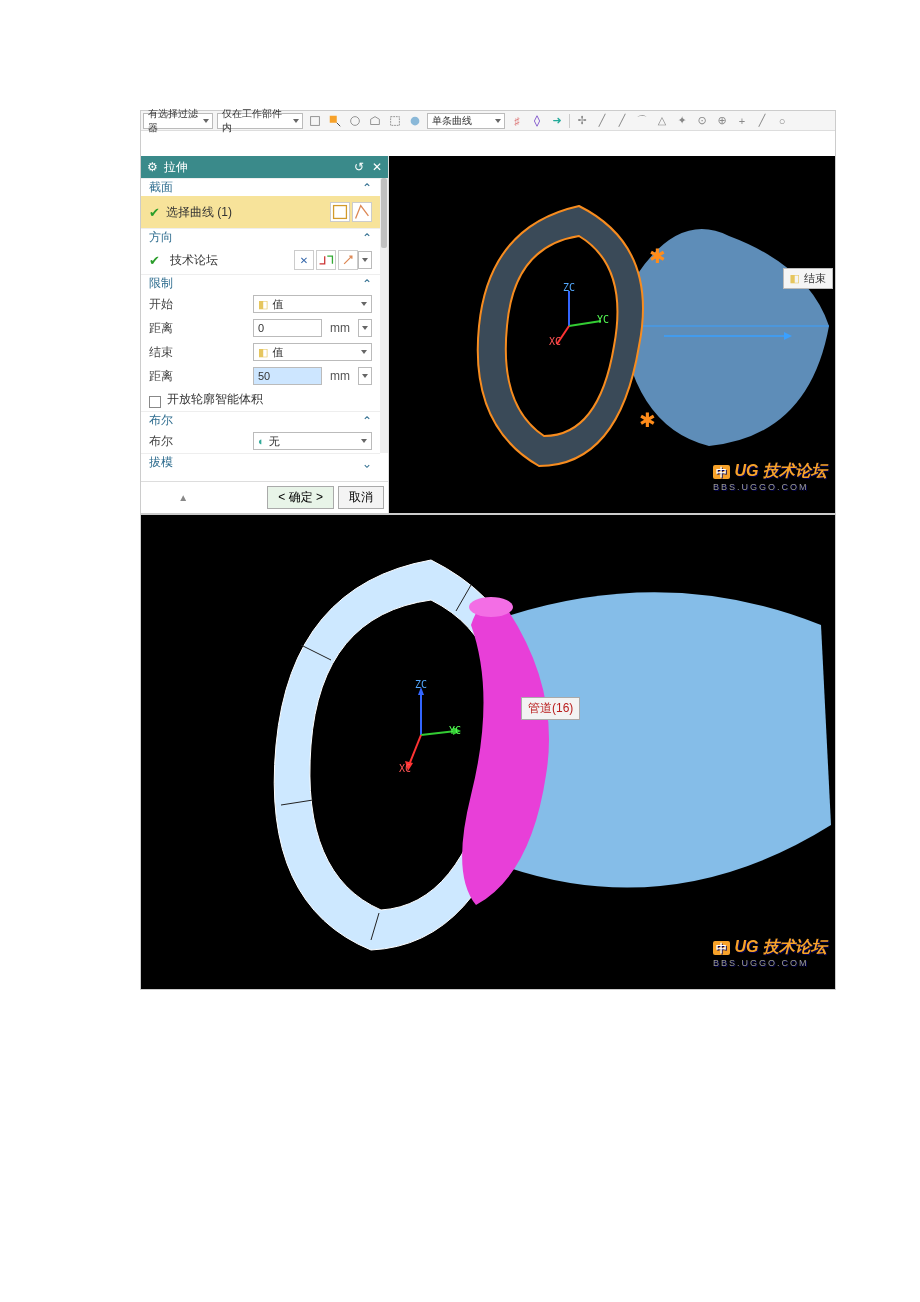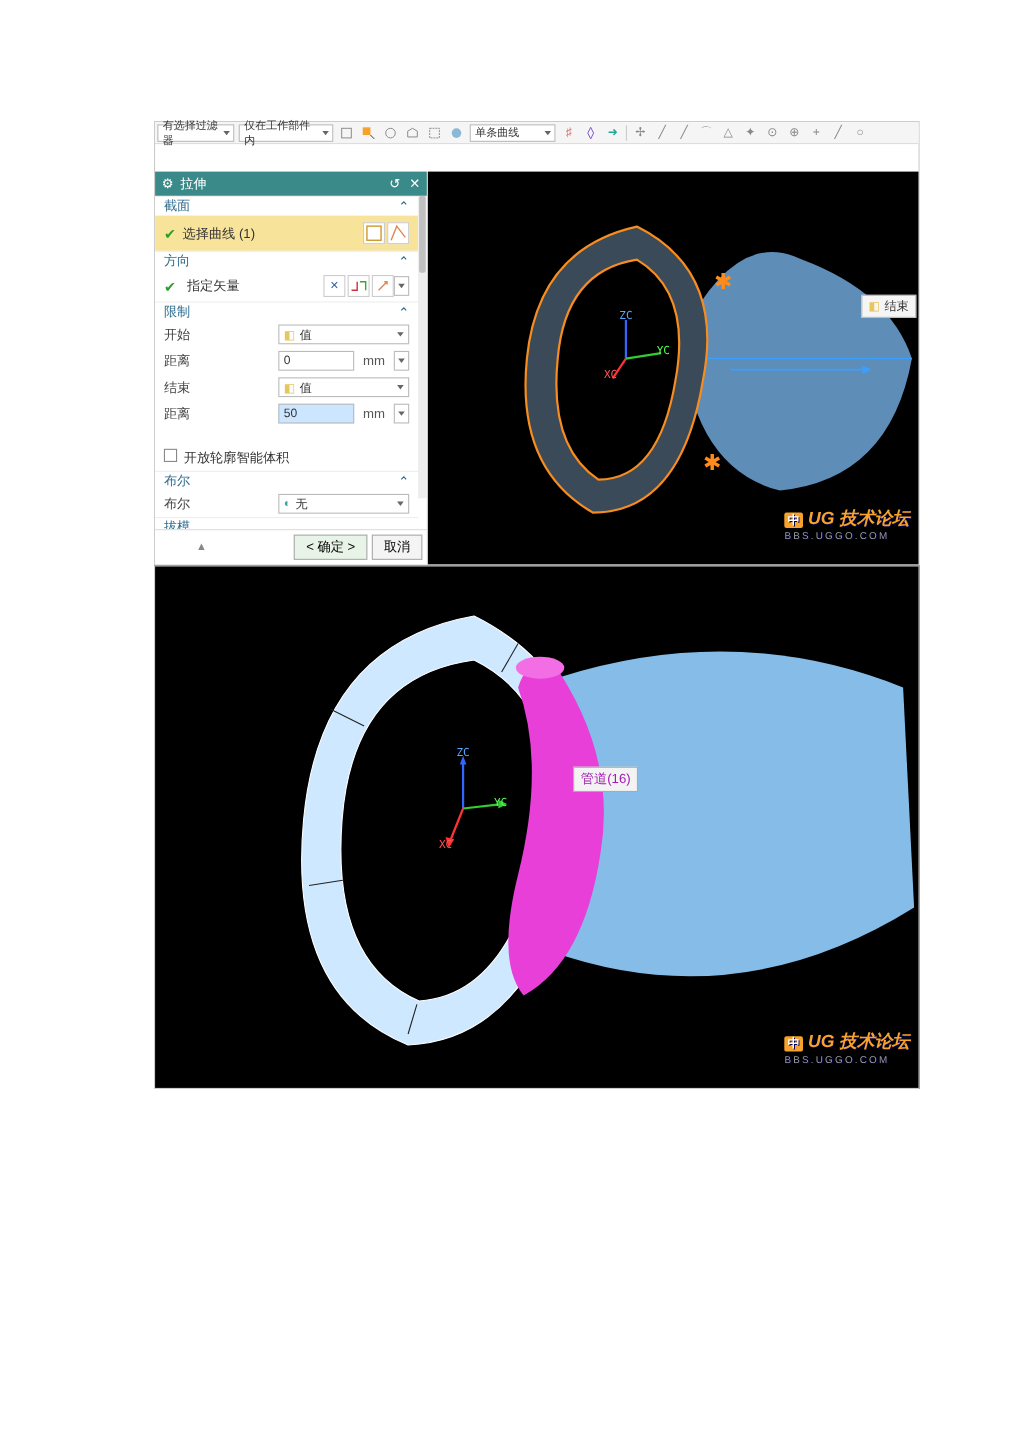--- a/index.html
+++ b/index.html
@@ -30,38 +30,38 @@
   .field-row { display: flex; align-items: center; padding: 3px 8px; gap: 4px;}
   .flabel { width: 100px; color: #444;}
   .fsel { flex: 1; height: 18px; border: 1px solid #bbb; background: #fff; display: flex; align-items: center; padding: 0 14px 0 4px; position: relative; font-size: 11px;}
   .fsel::after { content:""; position:absolute; right:4px; top:6px; border-left:3px solid transparent; border-right:3px solid transparent; border-top:4px solid #666;}
   .fsel .cube { margin-right: 4px; color: #e6c65e;}
   .finput { flex: 1; height: 18px; border: 1px solid #bbb; background: #fff; padding: 0 4px; font-size: 11px; display:flex; align-items:center;}
   .finput.sel { background: #cde6ff;}
   .unit { width: 28px; text-align: center; font-size: 12px; color: #555;}
   .udrop { width: 14px; height: 18px; border: 1px solid #bbb; background: #fff; position: relative;}
   .udrop::after { content:""; position:absolute; right:3px; top:6px; border-left:3px solid transparent; border-right:3px solid transparent; border-top:4px solid #666;}
-  .chk-row { padding: 3px 8px; display:flex; align-items:flex-start; gap:6px;margin-top:17px;}
+  .chk-row { padding: 3px 8px; display:flex; align-items:flex-end; gap:6px;}
   .chk { width: 12px; height: 12px; border: 1px solid #888; background: #fff;}
   .vec-row { padding: 4px 8px; display:flex; align-items:center;}
   .vec-row .sp { flex:1;}
   .panel-foot { border-top: 1px solid #ddd; padding: 4px; display: flex; justify-content: flex-end; gap: 4px; align-items: center;}
   .panel-foot .uparrow { flex:1; text-align:center; color:#888; font-size:10px;}
   .btn { border: 1px solid #aaa; background: #f4f4f4; padding: 2px 10px; font-size: 12px;}
   .btn.primary { background: #e8f4e8; margin-left: 42px;}
   .view3d { flex: 1; background: #000; position: relative; }
   .axis { position: absolute; left: 160px; top: 130px; width: 60px; height: 60px; }
   .axlbl { position: absolute; font-size: 10px; font-family: monospace;}
   .floating { position: absolute; right: 2px; top: 112px; background: #f5f5f5; border: 1px solid #bbb; padding: 2px 6px; font-size: 11px; display:flex; align-items:center; gap:4px;}
   .watermark { position:absolute; right:8px; bottom:21px; color:#f7a22a; font-size:16px; font-weight:bold; text-shadow: 1px 1px 0 #005; font-style:italic;}
   .watermark .sub { display:block; font-size:9px; color:#999; letter-spacing:2px; font-style:normal; font-weight:normal;}
   .caption { margin: 40px 0 20px 140px; font-size: 22px; color: #333; font-family: "SimSun", serif;}
   .shot2 { width: 696px; height: 476px; margin-left: 140px; background: #000; position: relative; border:1px solid #ccc;}
   .axis2 { position:absolute; left:250px; top:170px; width:60px; height:60px;}
-  .tooltip3d { position:absolute; left:380px; top:182px; background:#f3f3f3; border:1px solid #aaa; padding:2px 6px; font-size:12px; color:#a21caf;}
+  .tooltip3d { position:absolute; left:380px; top:182px; background:#f3f3f3; border:1px solid #aaa; padding:2px 6px; font-size:12px; color:#b91c1c;}
   .pad-bottom { height: 230px;}
   .ringshape { position:absolute; }
   .cylshape { position:absolute; }
 </style>
 </head>
 <body>
 
 <div class="page">
   <div class="pad-top"></div>
 
@@ -154,21 +154,21 @@
                   </svg>
                 </span>
             </div>
 
             <div class="sect-h">
               <span>方向</span>
               <span class="caret">⌃</span>
             </div>
             <div class="vec-row">
               <span class="check">✔</span>
-              <span style="margin-left:4px">指定矢量</span>
+              <span style="margin-left:4px">技术论坛</span>
               <span class="sp"></span>
               <span class="smbtn" style="color:#36a">✕</span>
               <span class="smbtn">
                   <svg viewBox="0 0 14 14">
                     <path d="M2 10 L6 10 L6 4" stroke="#c33" fill="none"></path>
                     <path d="M8 4 L12 4 L12 10" stroke="#3a3" fill="none"></path>
                   </svg>
                 </span>
               <span class="smbtn">
                   <svg viewBox="0 0 14 14">

